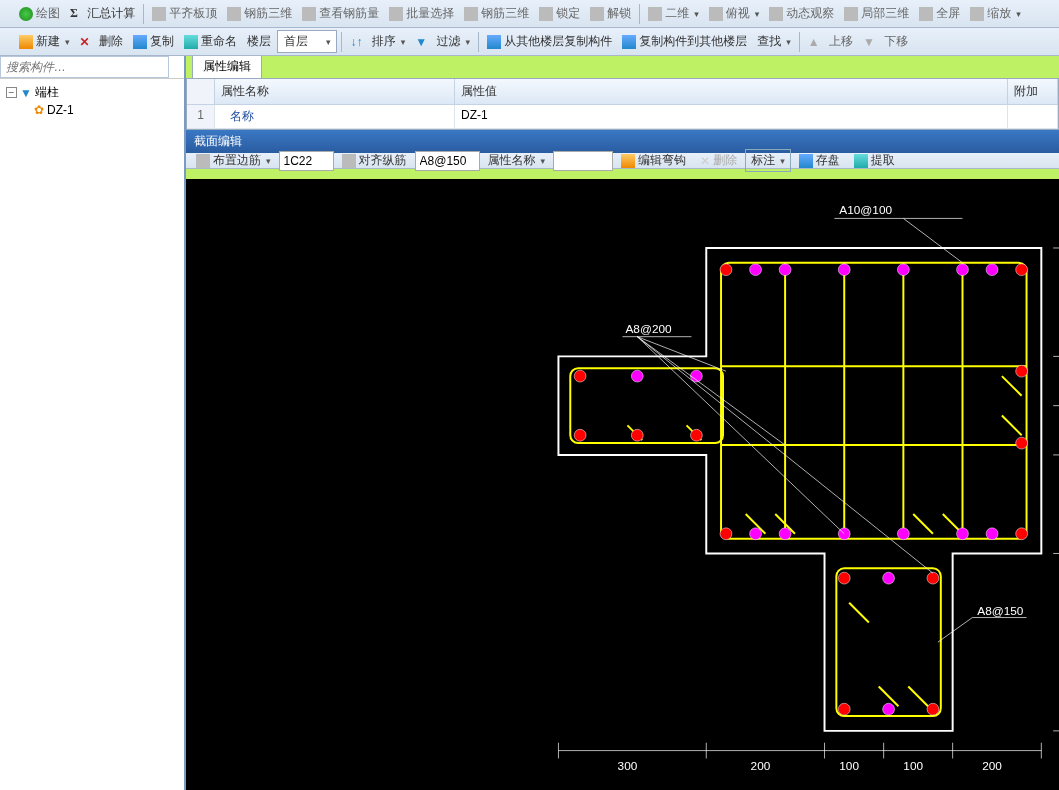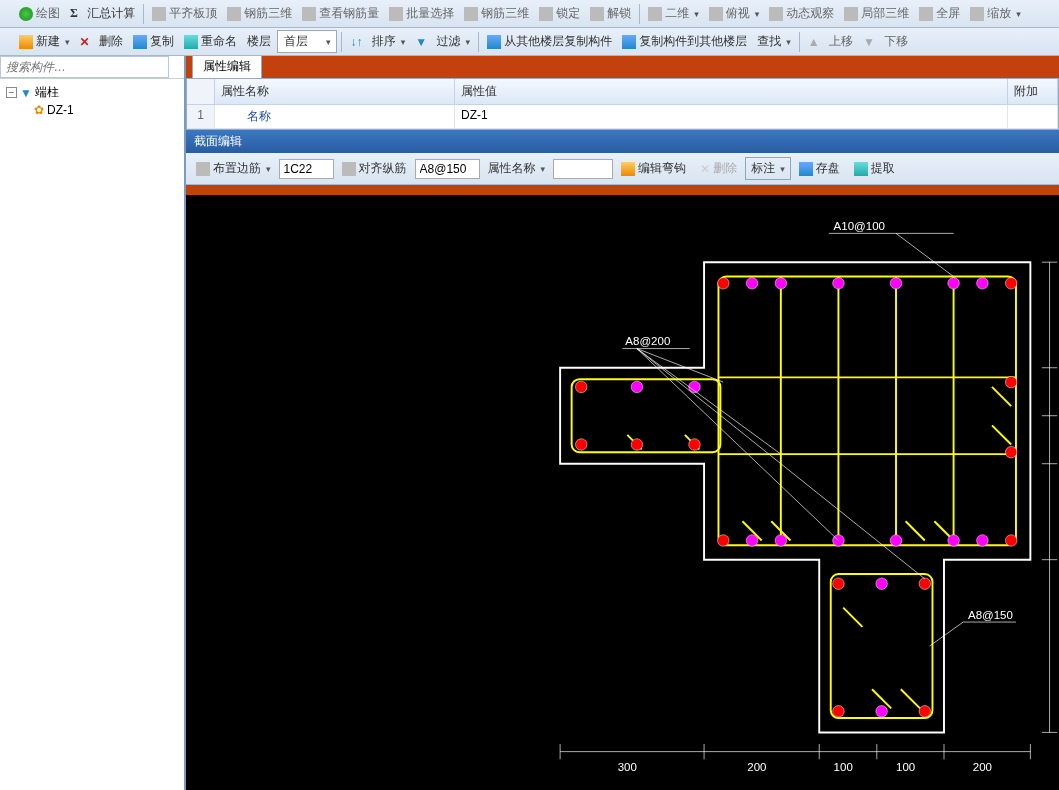--- a/index.html
+++ b/index.html
@@ -18,33 +18,33 @@
 .left-panel { width: 186px; background: #fff; border-right: 2px solid #7a9ac0; display: flex; flex-direction: column; }
 .search-row { display: flex; border-bottom: 1px solid #ccc; gap: 19px; }
 .search-input { flex: 1; border: 1px solid #b8c8dc; padding: 3px 5px; color: #888; font-style: italic; }
 .search-btn { width: 22px; background: #eaf2fc; border: 1px solid #b8c8dc; color: #3a78c4; display:flex; align-items:center; justify-content:center; cursor:pointer; }
 .tree { padding: 4px; }
 .tree-row { display: flex; align-items: center; gap: 3px; padding: 1px 2px; cursor: pointer; }
 .tree-toggle { width: 11px; height: 11px; border: 1px solid #888; display: flex; align-items: center; justify-content: center; font-size: 10px; line-height: 1; color: #555; background: #fff; }
 .tree-child { margin-left: 28px; }
 
 
-.right-panel { flex: 1; display: flex; flex-direction: column; background: #c2410c; }
+.right-panel { flex: 1; display: flex; flex-direction: column; background: #bef264; }
 .tab-strip { display: flex; height: 22px; align-items: flex-end; padding-left: 6px; }
 .tab { background: #fff; border: 1px solid #99aac0; border-bottom: none; padding: 3px 10px; font-size: 12px; cursor: pointer; }
 .prop-grid { background: #fff; border: 1px solid #99aac0; }
 .pg-header { display: flex; background: linear-gradient(#f4f8fe, #dce8f6); border-bottom: 1px solid #c4d2e4; }
 .pg-h-cell { border-right: 1px solid #c4d2e4; padding: 4px 6px; color: #333; }
 .pg-row { display: flex; }
 .pg-cell { border-right: 1px solid #dce4ee; border-bottom: 1px solid #dce4ee; padding: 3px 6px; color: #2050a0; }
 .pg-idx { width: 28px; text-align: center; color: #666; background: #f0f4fa; }
 
 
 .section-title { background: linear-gradient(#3a78c4, #2a5ca0); color: #fff; padding: 3px 8px; font-weight: normal; }
-.section-toolbar { display: flex; align-items: center; height: 32px; background: linear-gradient(#e8f0fa, #d8e4f0); border-bottom: 1px solid #a8b8cc; padding: 0 4px; gap: 2px; }
+.section-toolbar { display: flex; align-items: center; height: 16px; background: linear-gradient(#e8f0fa, #d8e4f0); border-bottom: 1px solid #a8b8cc; padding: 0 4px; gap: 2px; }
 .st-input { border: 1px solid #aaa; padding: 2px 4px; height: 20px; background: #fff; }
 .st-btn { display: flex; align-items: center; gap: 3px; padding: 2px 5px; border: 1px solid transparent; cursor: pointer; color: #333; white-space: nowrap; }
 .st-btn.disabled { color: #aaa; }
 
 
 .canvas-wrap { flex: 1; position: relative; background: #000; overflow: hidden; margin-top: 10px; }
 .canvas-wrap svg { width: 100%; height: 100%; }
 
 .ico-green { background: radial-gradient(circle,#4c4,#282); border-radius:50%; }
 .ico-blue  { background: linear-gradient(#6af,#28c); }
@@ -188,21 +188,21 @@
     </div>
     <div class="prop-grid">
       <div class="pg-header">
         <div class="pg-h-cell pg-idx"></div>
         <div class="pg-h-cell" style="width:240px">属性名称</div>
         <div class="pg-h-cell" style="flex:1">属性值</div>
         <div class="pg-h-cell" style="width:50px">附加</div>
       </div>
       <div class="pg-row">
         <div class="pg-cell pg-idx">1</div>
-        <div class="pg-cell" style="width:240px;padding-left:32px">名称</div>
+        <div class="pg-cell" style="width:240px;padding-left:15px">名称</div>
         <div class="pg-cell" style="flex:1;color:#000">DZ-1</div>
         <div class="pg-cell" style="width:50px"></div>
       </div>
     </div>
 
     <div class="section-title">截面编辑</div>
     <div class="section-toolbar">
       <div class="st-btn">
           <span class="tb-ico ico-gray"></span>
           <span>布置边筋</span>

